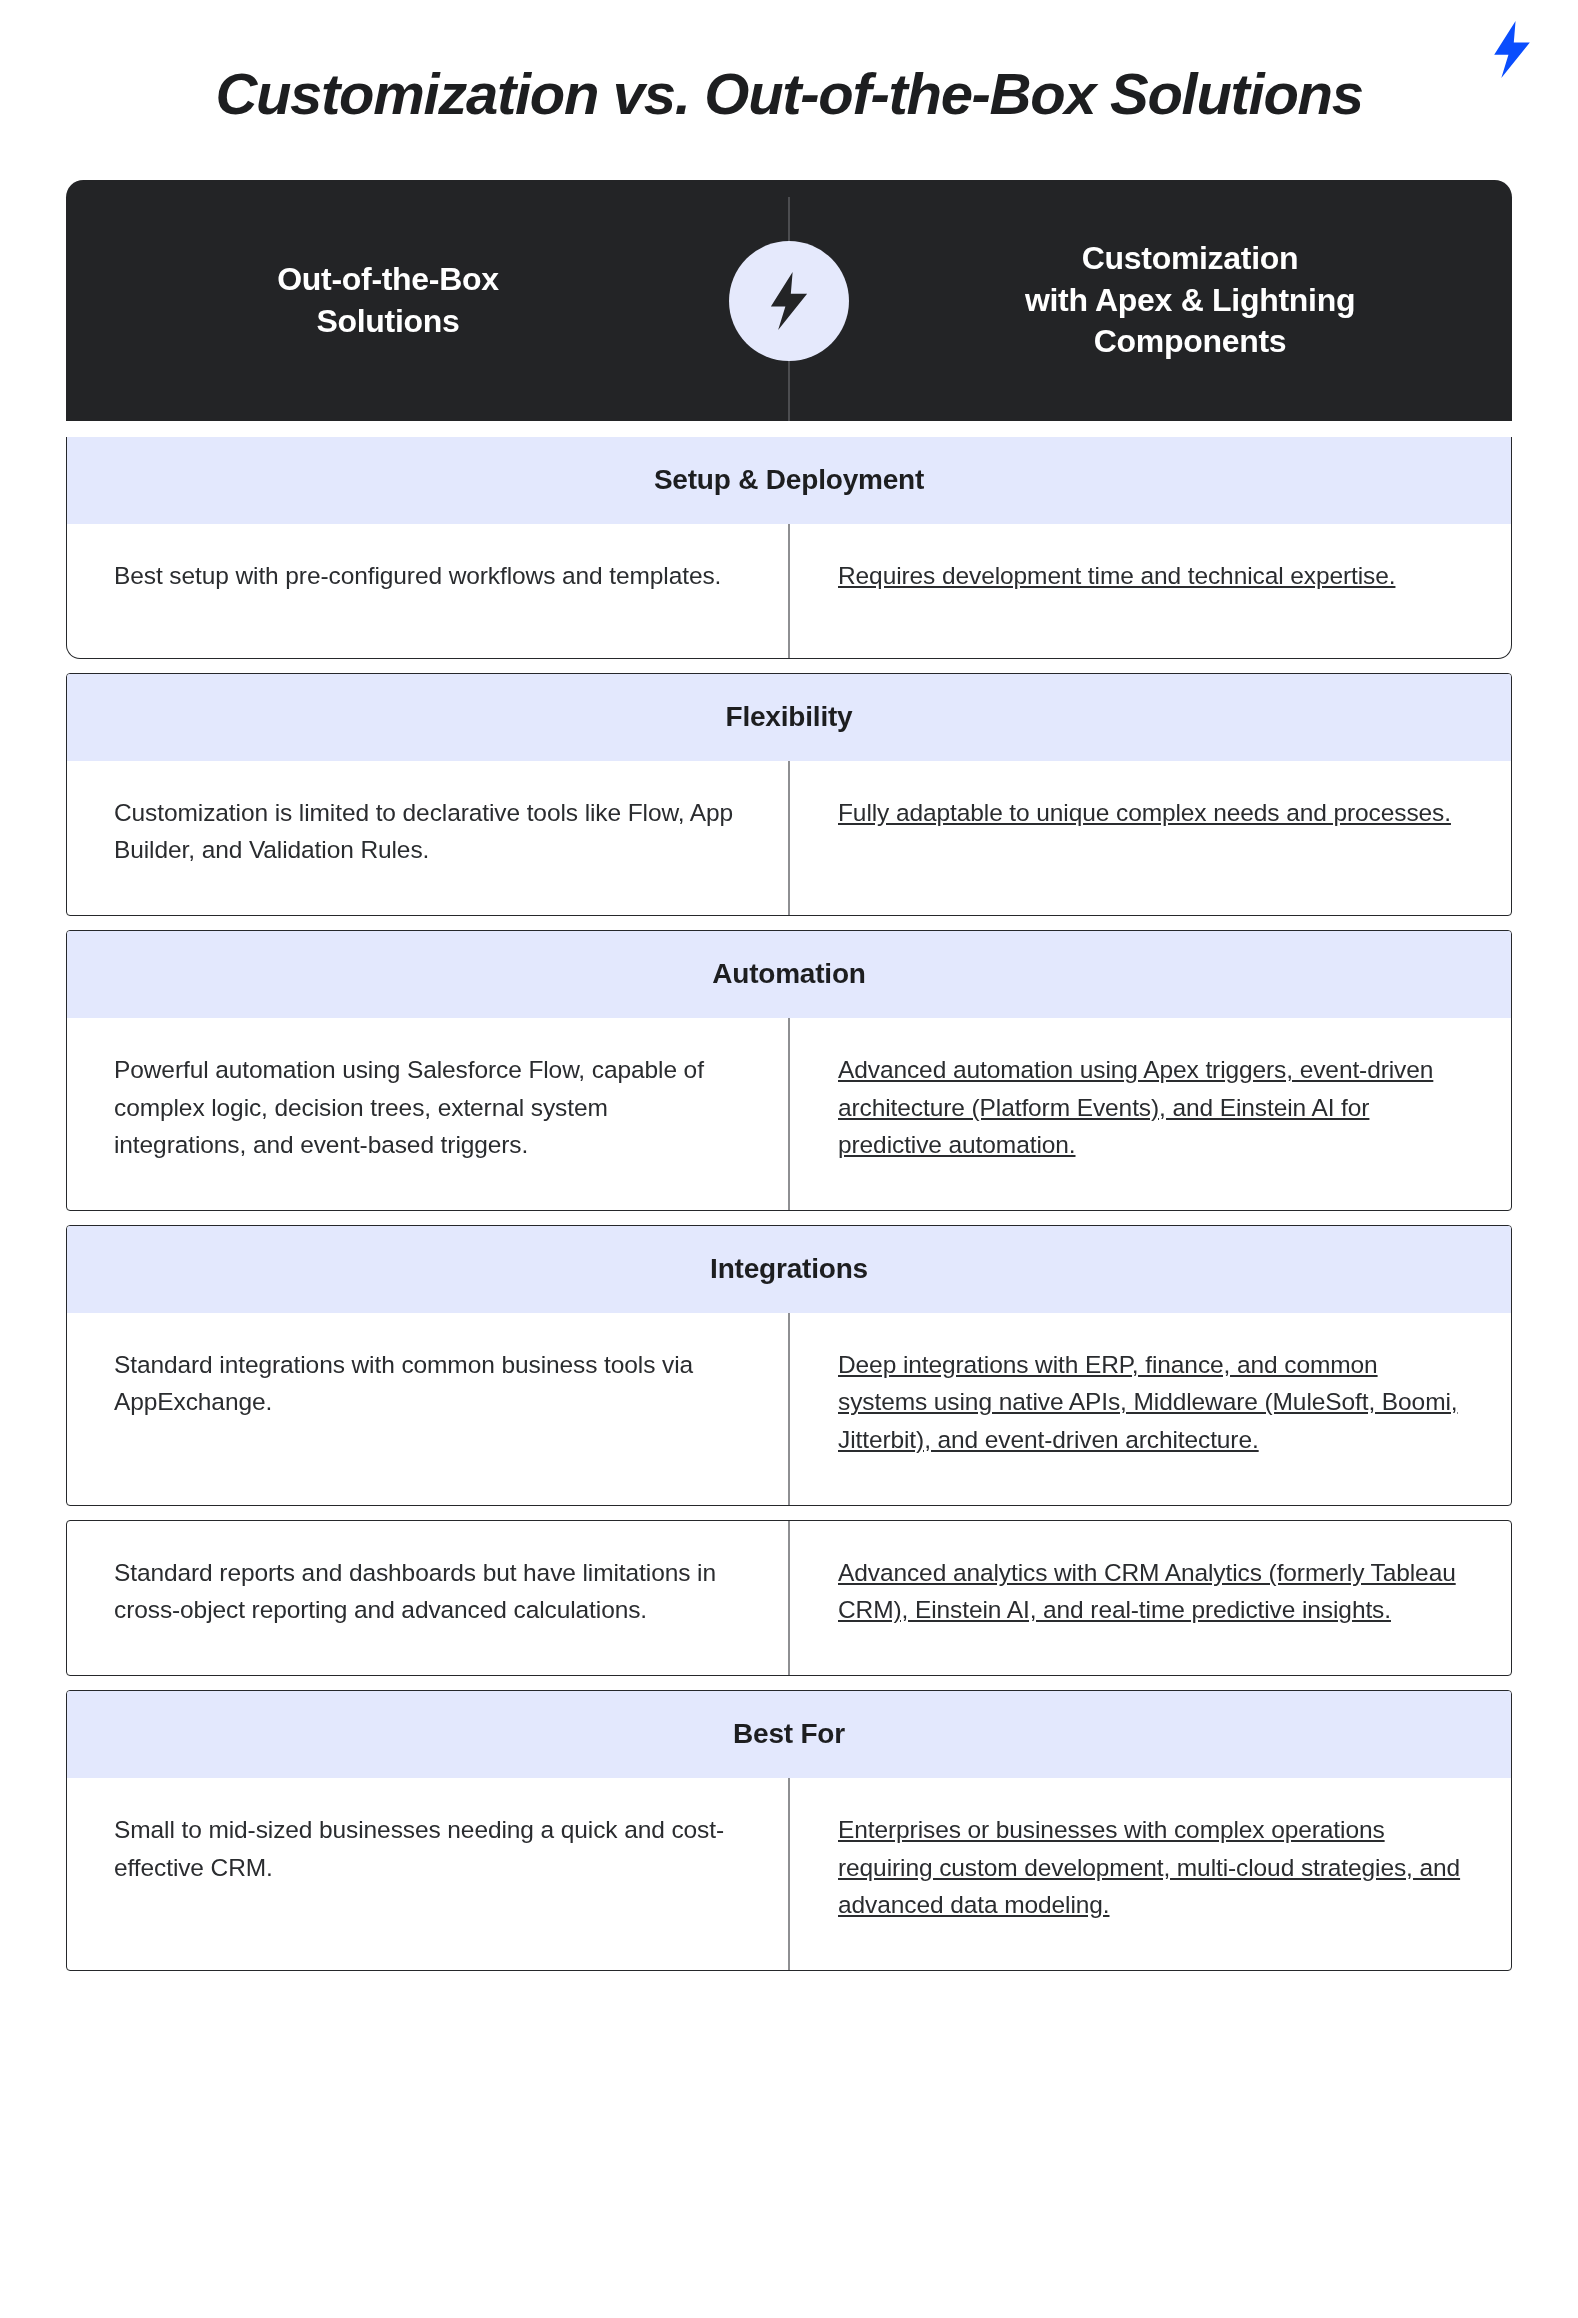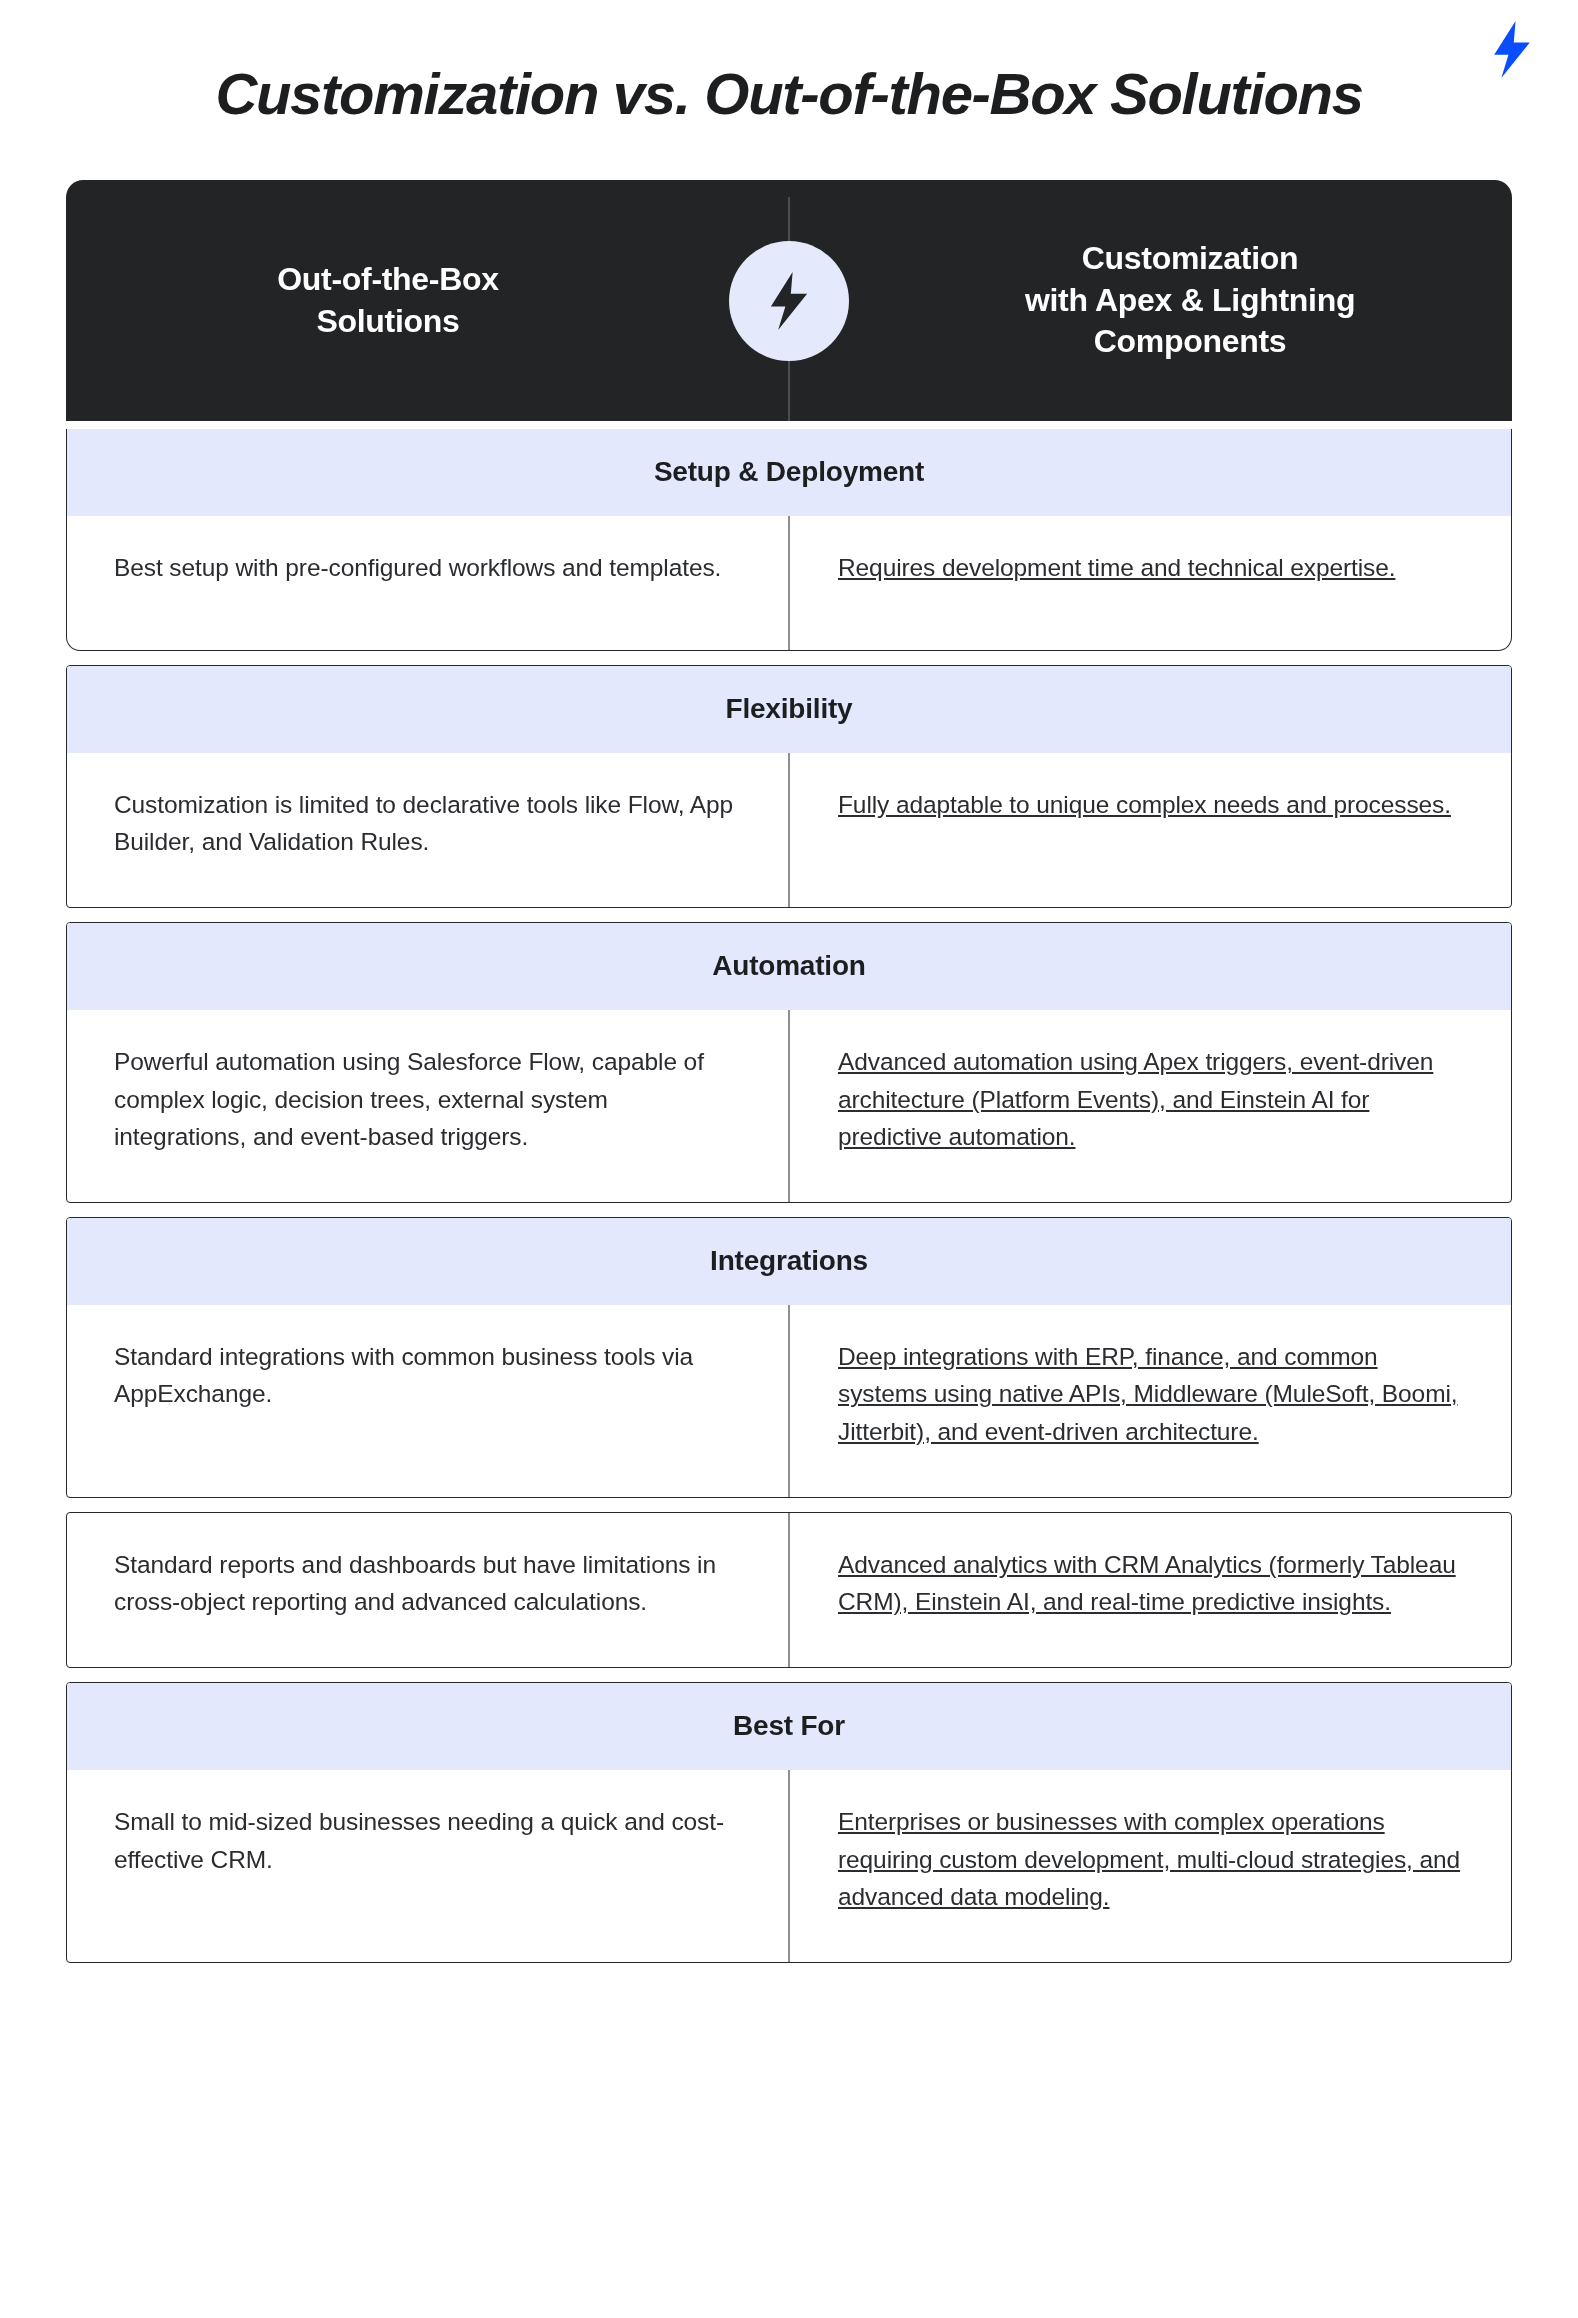--- a/index.html
+++ b/index.html
@@ -99,21 +99,21 @@
   
   .section {
     position: relative;
     background: #ffffff;
     border: 1.3px solid #26282b;
     border-radius: 4px;
     margin-top: 14px;
     overflow: hidden;
   }
   .section.first {
-    margin-top: 8px;
+    margin-top: 16px;
     border-top: none;
     border-radius: 0 0 14px 14px;
   }
   .band {
     background: #e3e8fd;
     text-align: center;
     font-size: 28px;
     font-weight: 700;
     letter-spacing: -0.2px;
     color: #1d1e20;

